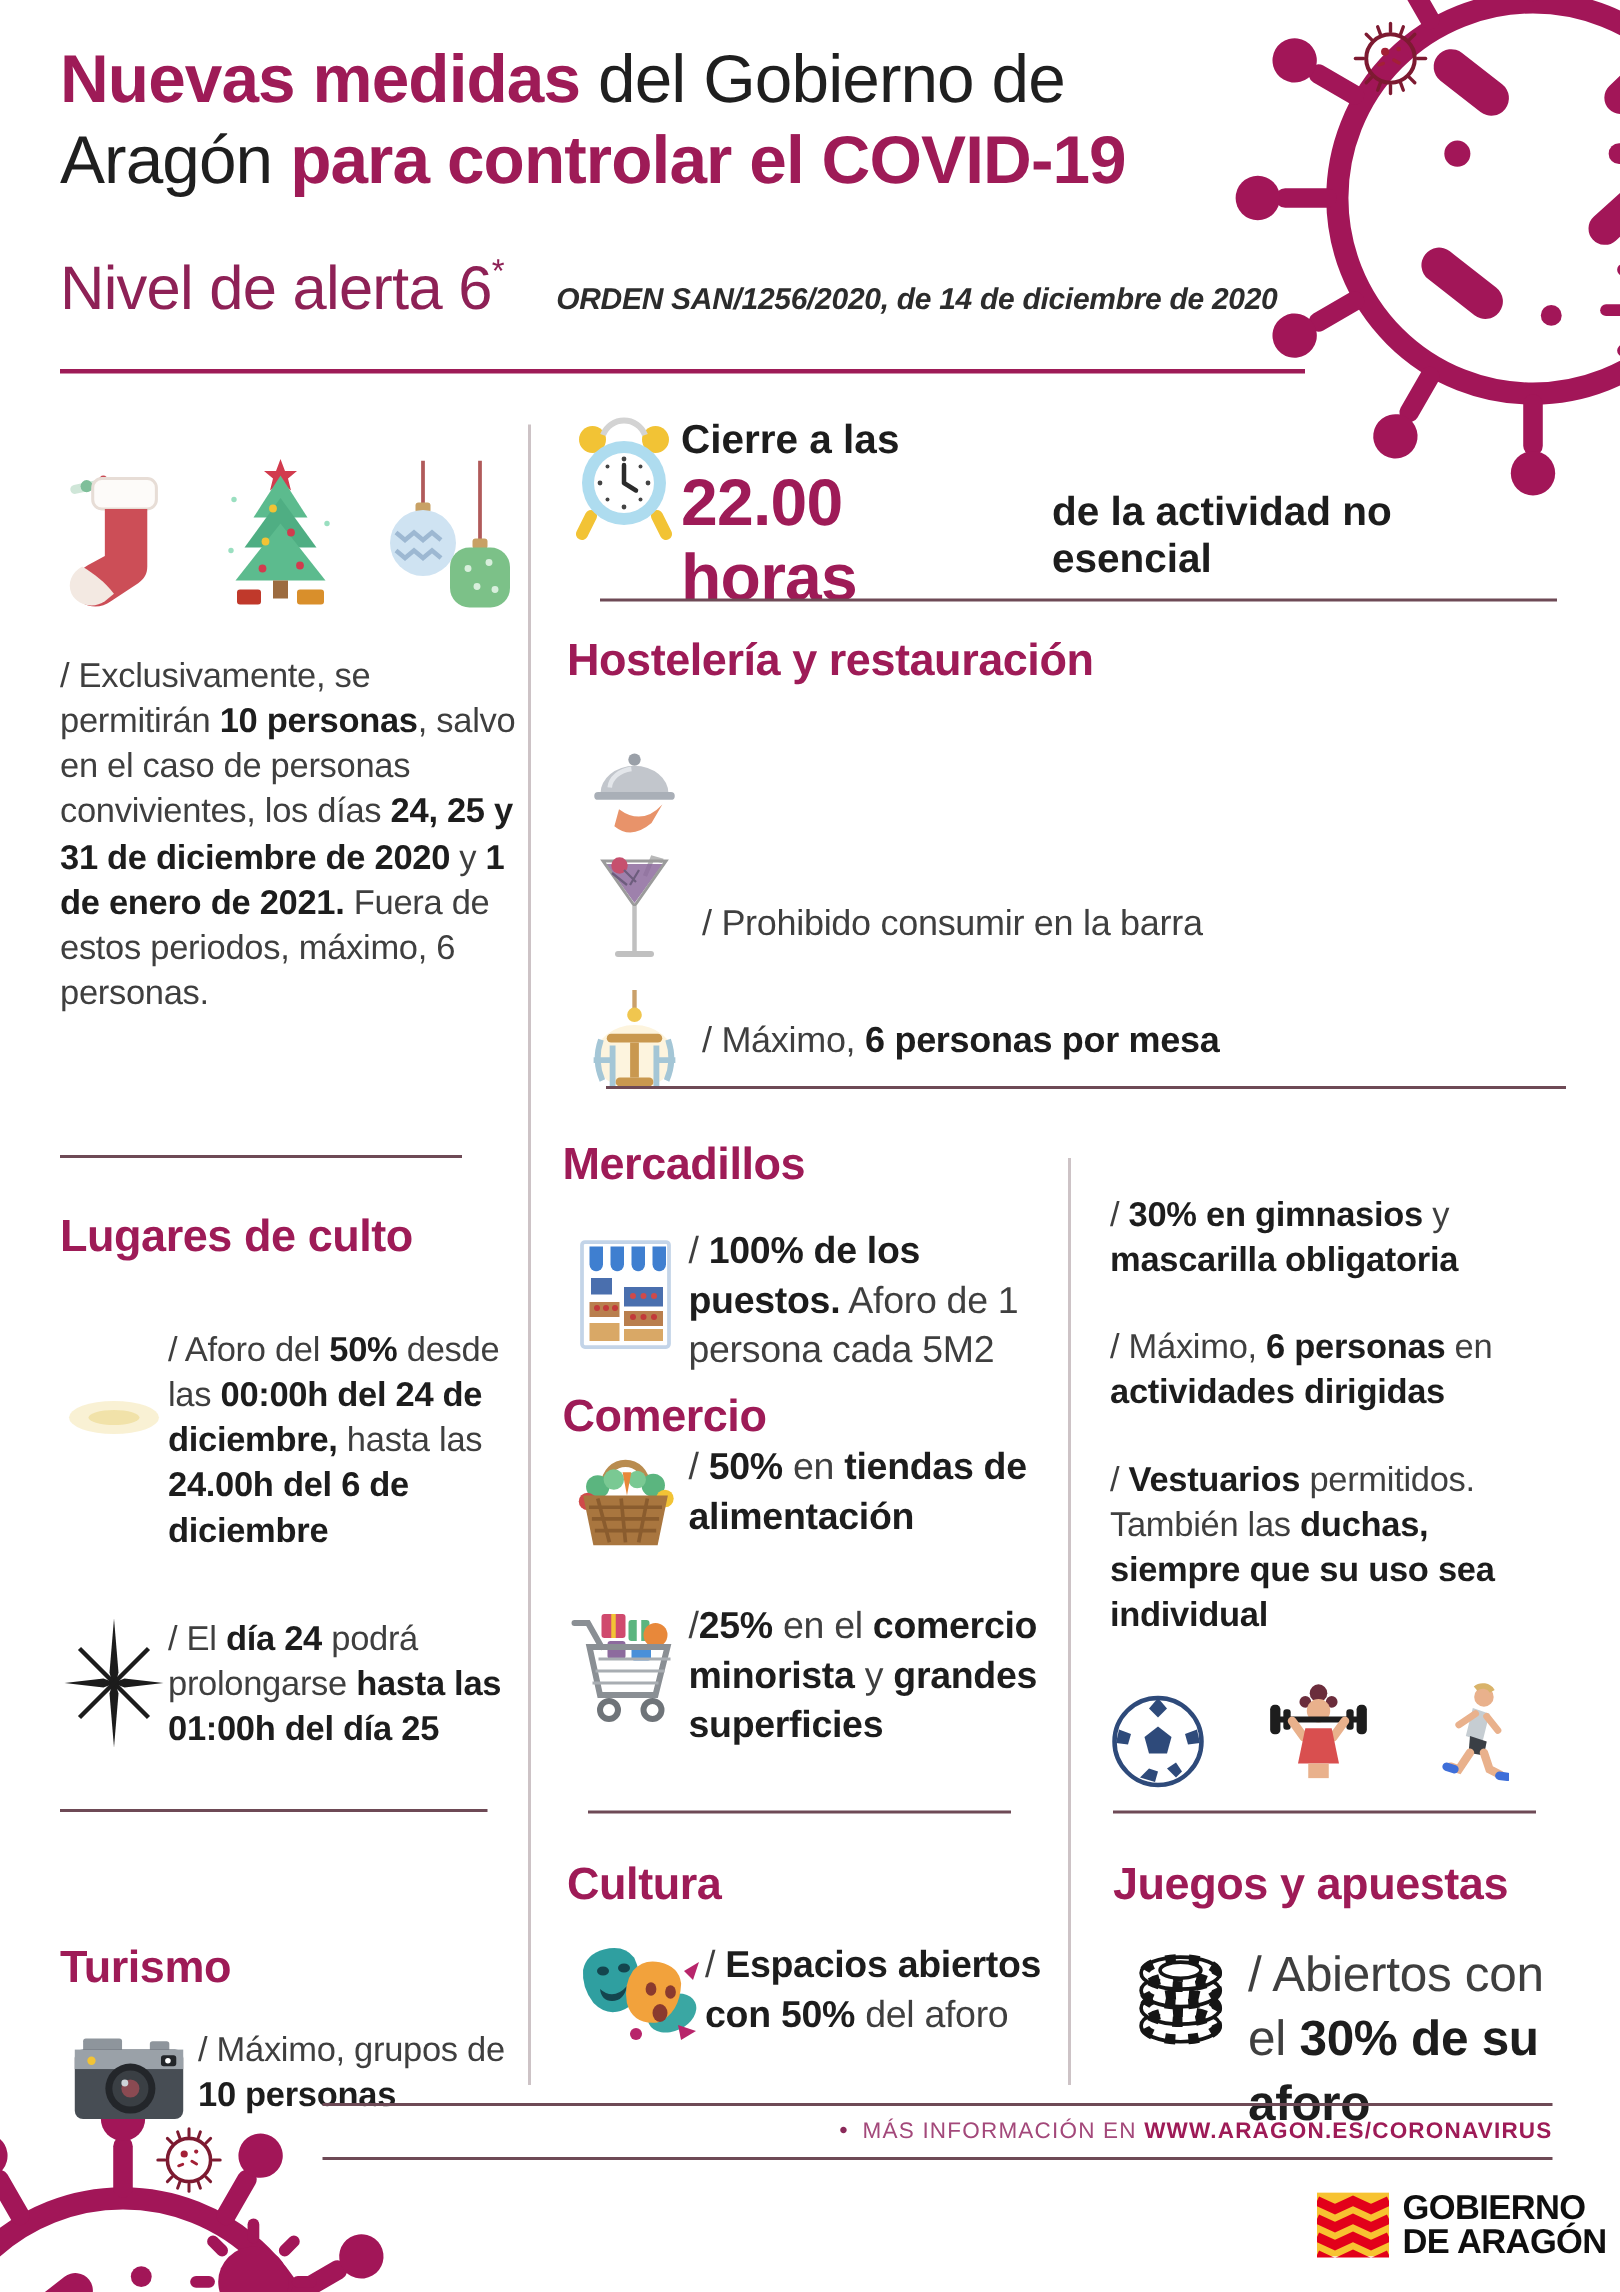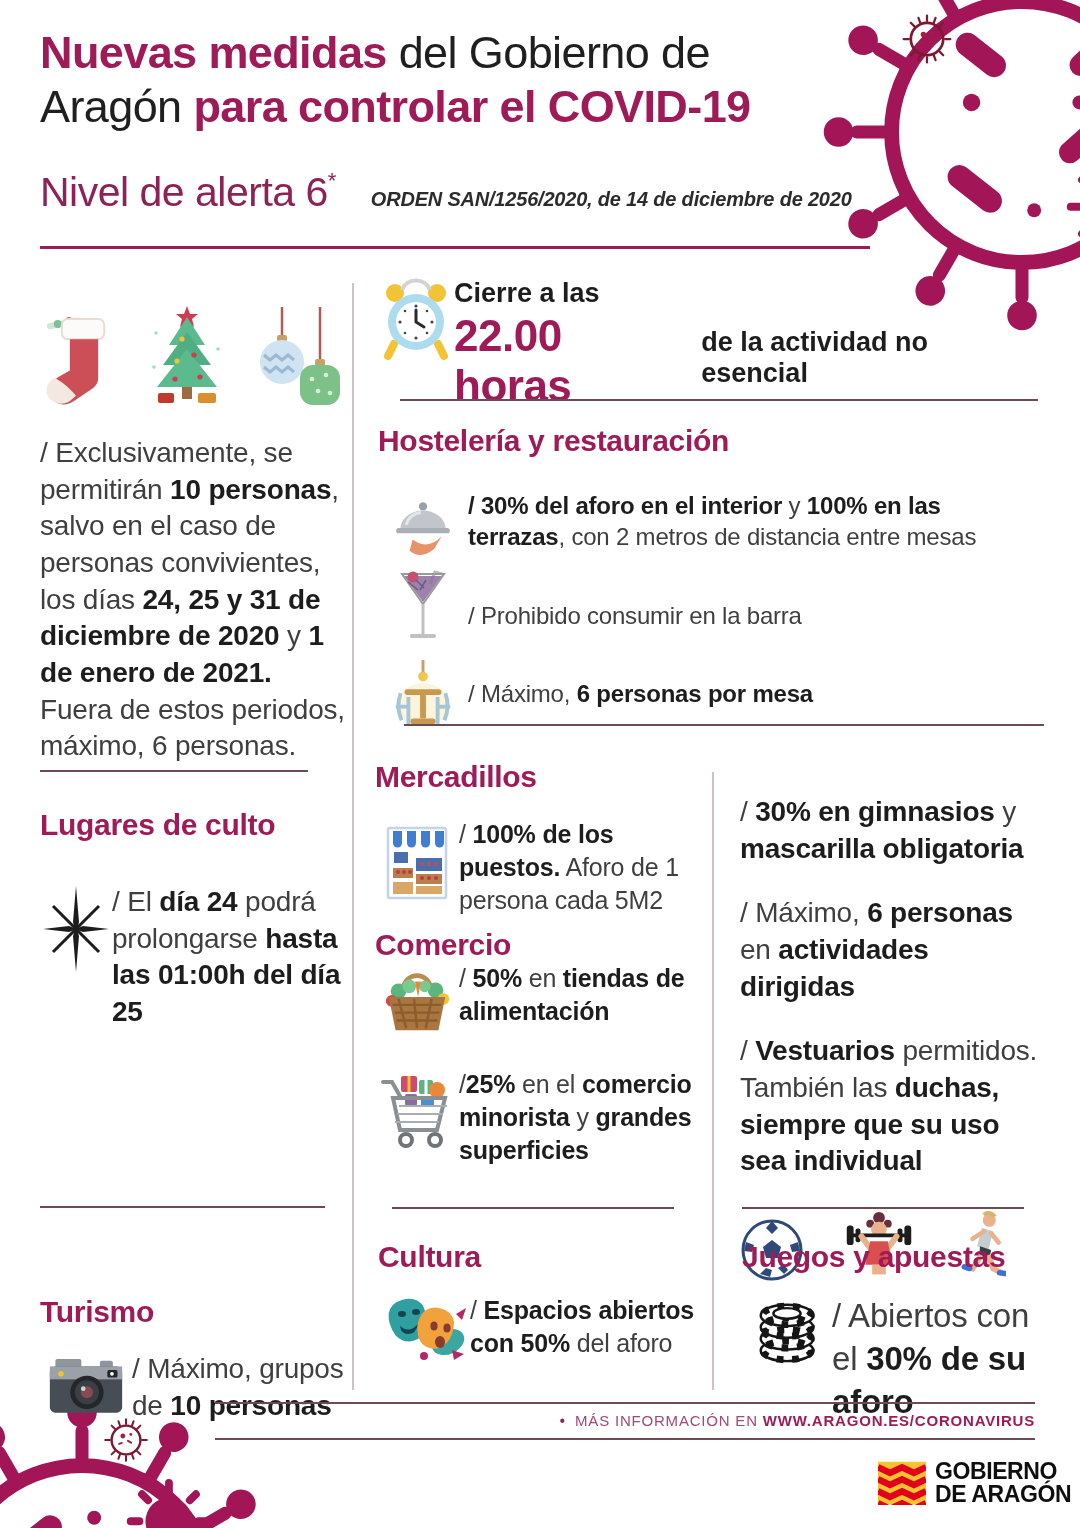--- a/index.html
+++ b/index.html
@@ -25,21 +25,21 @@
   .alert-level{font-size:41px;color:var(--accent-soft);font-weight:400;letter-spacing:-.5px;}
   .alert-sup{font-size:22px;color:var(--accent-soft);vertical-align:18px;}
   .order-ref{font-size:20px;font-style:italic;font-weight:700;color:#2c2c2c;margin-left:30px;letter-spacing:-.2px;}
   .header-rule{left:40px;top:246px;width:830px;height:3px;background:var(--accent);}
   
   .hrule{height:2px;background:var(--rule);}
   .vrule{width:2px;background:var(--vrule);}
   
   .sec-title{font-size:30px;font-weight:800;color:var(--accent);letter-spacing:-.3px;}
   
-  .txt{font-size:28px;line-height:1.31;color:var(--body);letter-spacing:-.2px;}
+  .txt{font-size:23px;line-height:1.31;color:var(--body);letter-spacing:-.2px;}
   .item{display:flex;align-items:flex-start;}
   .item .ic{flex:0 0 auto;display:flex;justify-content:center;}
   
   .cierre-lead{font-size:27px;font-weight:700;color:#1d1d1d;}
   .cierre-time{font-size:44px;font-weight:800;color:var(--accent);letter-spacing:-.5px;}
   .cierre-tail{font-size:27px;font-weight:700;color:#1d1d1d;margin-left:12px;}
   
   .footer-info{left:215px;top:1402px;width:820px;border-top:2px solid var(--rule);border-bottom:2px solid var(--rule);padding:8px 0 8px 20px;text-align:right;}
   .footer-info .bullet{color:#8a2a5a;margin-right:10px;font-size:16px;}
   .footer-label{color:#a3487a;font-size:15px;letter-spacing:.8px;font-weight:500;}
@@ -181,20 +181,29 @@
     </svg>
   </div>
   <p class="txt" style="width:305px">/ Exclusivamente, se permitirán <span class="seg-bold">10 personas</span>, salvo en el caso de personas convivientes, los días <span class="seg-bold">24, 25 y 31 de diciembre de 2020</span> y <span class="seg-bold">1 de enero de 2021.</span> Fuera de estos periodos, máximo, 6 personas.</p>
 </section>
 
 <div class="abs hrule" style="left:40px;top:770px;width:268px"></div>
 
 <section class="abs" style="left:40px;top:808px;width:316px">
   <h2 class="sec-title">Lugares de culto</h2>
   <div class="item" style="margin-top:42px">
+    <span class="ic" style="width:72px;margin-top:46px">
+      <svg width="64" height="30" viewBox="0 0 64 30">
+        <ellipse cx="32" cy="15" rx="30" ry="11" fill="#f7edc9" opacity=".8"></ellipse>
+        <ellipse cx="32" cy="15" rx="17" ry="5" fill="#efdf9e" opacity=".8"></ellipse>
+      </svg>
+    </span>
+    <p class="txt" style="width:240px">/ Aforo del <span class="seg-bold">50%</span> desde las <span class="seg-bold">00:00h del 24 de diciembre,</span> hasta las <span class="seg-bold">24.00h del 6 de diciembre</span></p>
+  </div>
+  <div class="item" style="margin-top:42px">
     <span class="ic" style="width:72px;margin-top:2px">
       <svg width="70" height="86" viewBox="0 0 70 86">
         <g stroke="#1c1c1c" fill="#1c1c1c">
           <polygon points="35,0 38,36 35,48 32,36" stroke="none"></polygon>
           <polygon points="35,86 38,50 35,40 32,50" stroke="none"></polygon>
           <polygon points="2,43 28,46 36,43 28,40" stroke="none"></polygon>
           <polygon points="68,43 42,46 34,43 42,40" stroke="none"></polygon>
           <line x1="12" y1="20" x2="58" y2="66" stroke-width="3"></line>
           <line x1="58" y1="20" x2="12" y2="66" stroke-width="3"></line>
         </g>
@@ -268,21 +277,20 @@
   <div class="item" style="margin-top:32px">
     <span class="ic" style="width:90px;margin-top:4px">
       <svg width="58" height="64" viewBox="0 0 56 62">
         <circle cx="28" cy="12" r="4" fill="#9aa0a8"></circle>
         <path d="M6 34 a22 18 0 0 1 44 0 z" fill="#c2c6cc"></path>
         <path d="M12 30 a17 13 0 0 1 14 -12" stroke="#e3e6ea" stroke-width="3" fill="none"></path>
         <rect x="2" y="33" width="52" height="5" rx="2.5" fill="#a9afb7"></rect>
         <path d="M18 44 q15 11 28 -3 l-7 12 q-13 11 -24 2 z" fill="#e8936a"></path>
       </svg>
     </span>
-    <p class="txt" style="width:566px;font-size:24px"><span class="seg-bold">/ 30% del aforo en el interior</span> y <span class="seg-bold">100% en las terrazas</span>, con 2 metros de distancia entre mesas</p>
   </div>
   <div class="item" style="margin-top:16px">
     <span class="ic" style="width:90px;margin-top:-6px">
       <svg width="46" height="78" viewBox="0 0 46 78">
         <path d="M30 16 l5 -12 l7 2" stroke="#b9b9b9" stroke-width="3" fill="none"></path>
         <polygon points="4,8 42,8 23,34" fill="#8d6b9e" opacity=".85"></polygon>
         <polygon points="2,6 44,6 23,36" fill="none" stroke="#9b9b9b" stroke-width="2"></polygon>
         <circle cx="13" cy="9" r="5.5" fill="#c6506e"></circle>
         <path d="M8 14 l10 8 M16 12 l8 8 M26 12 l-6 10" stroke="#6d5d7d" stroke-width="1.5"></path>
         <line x1="23" y1="36" x2="23" y2="66" stroke="#c0c0c0" stroke-width="3"></line>

